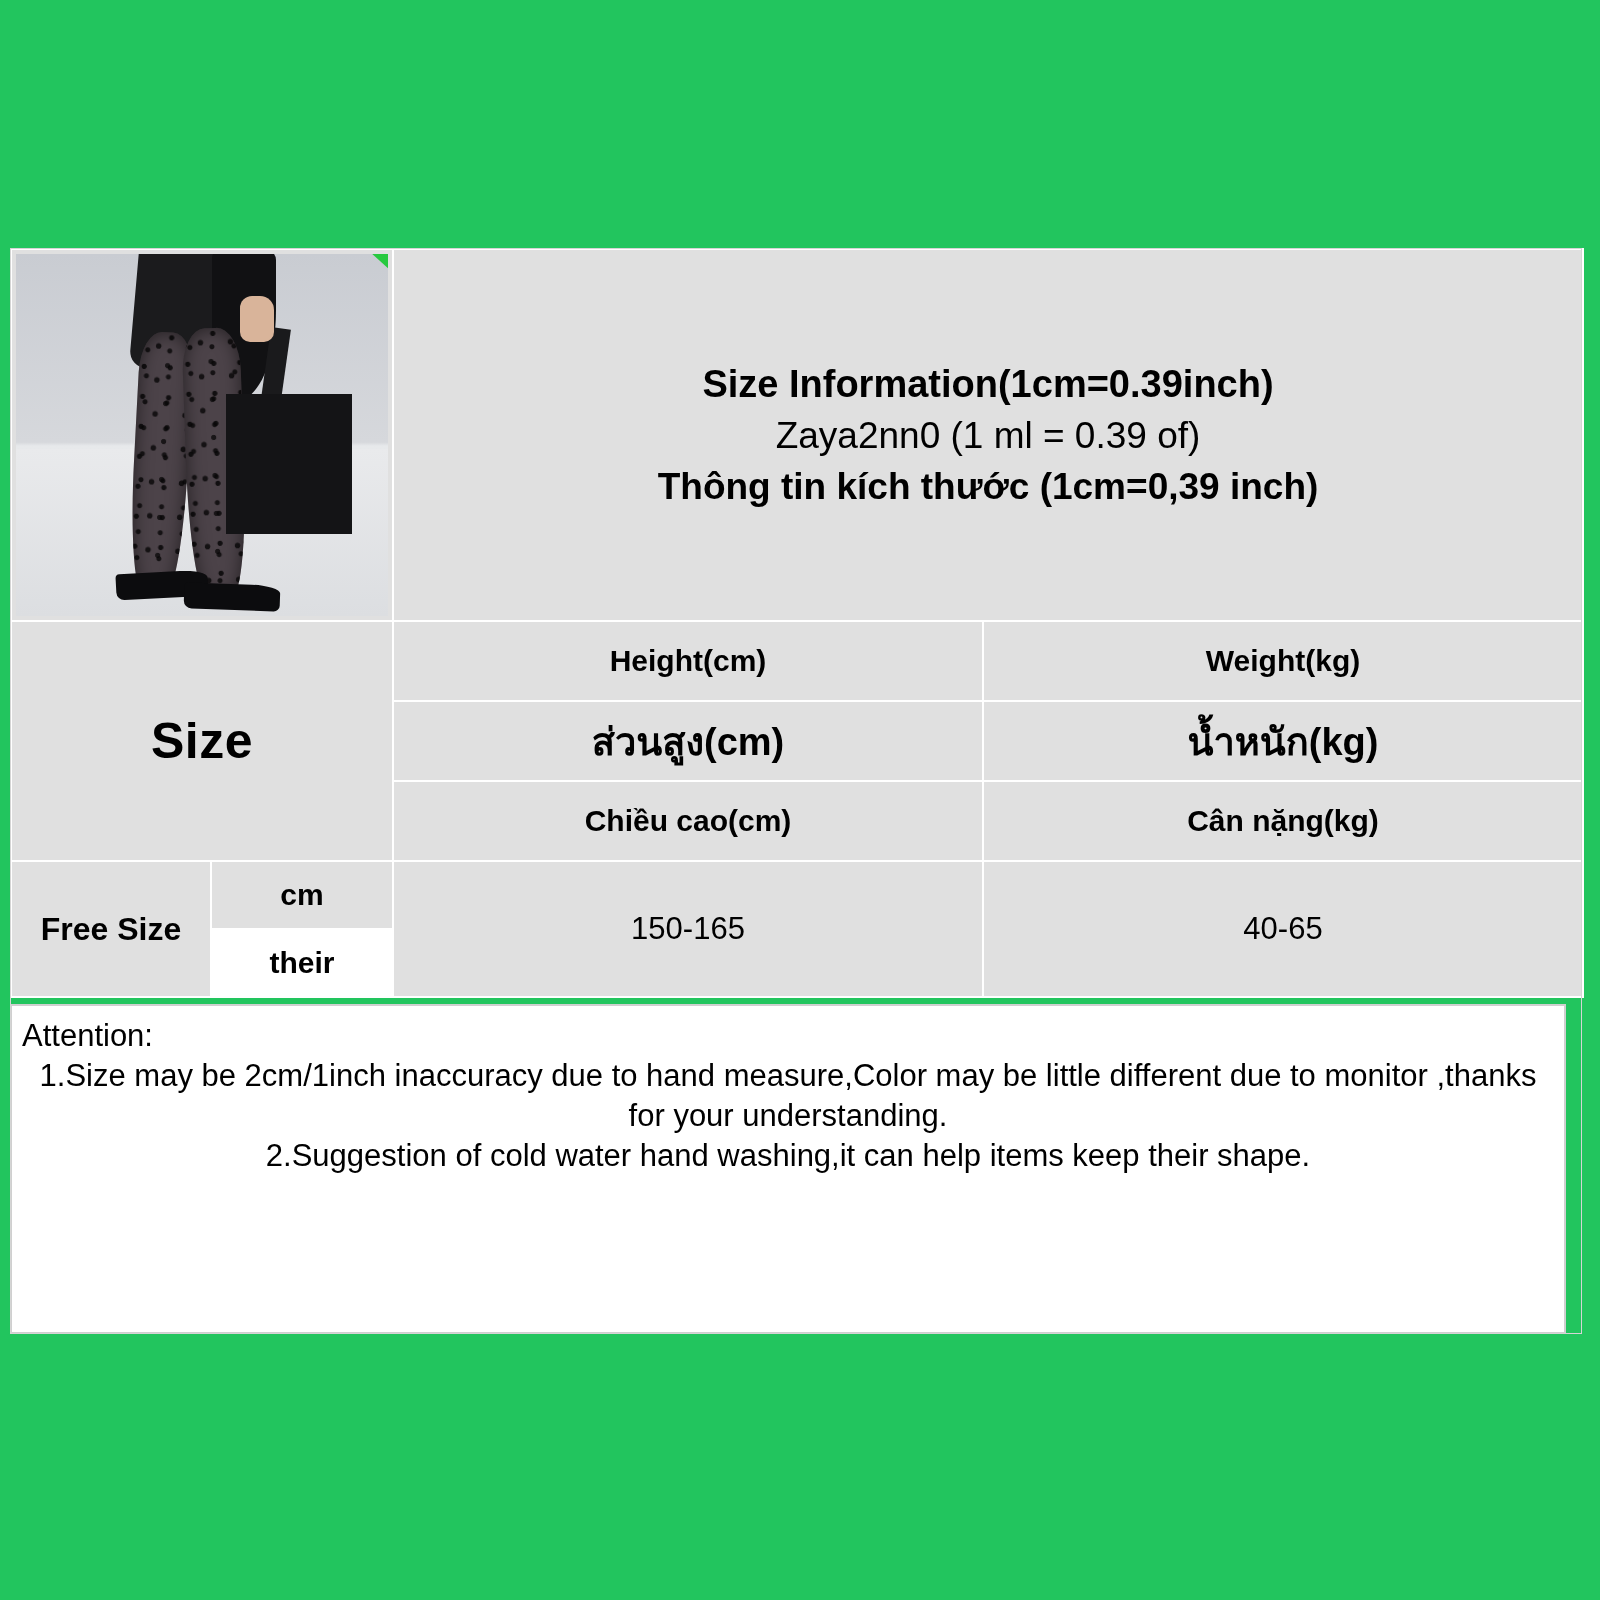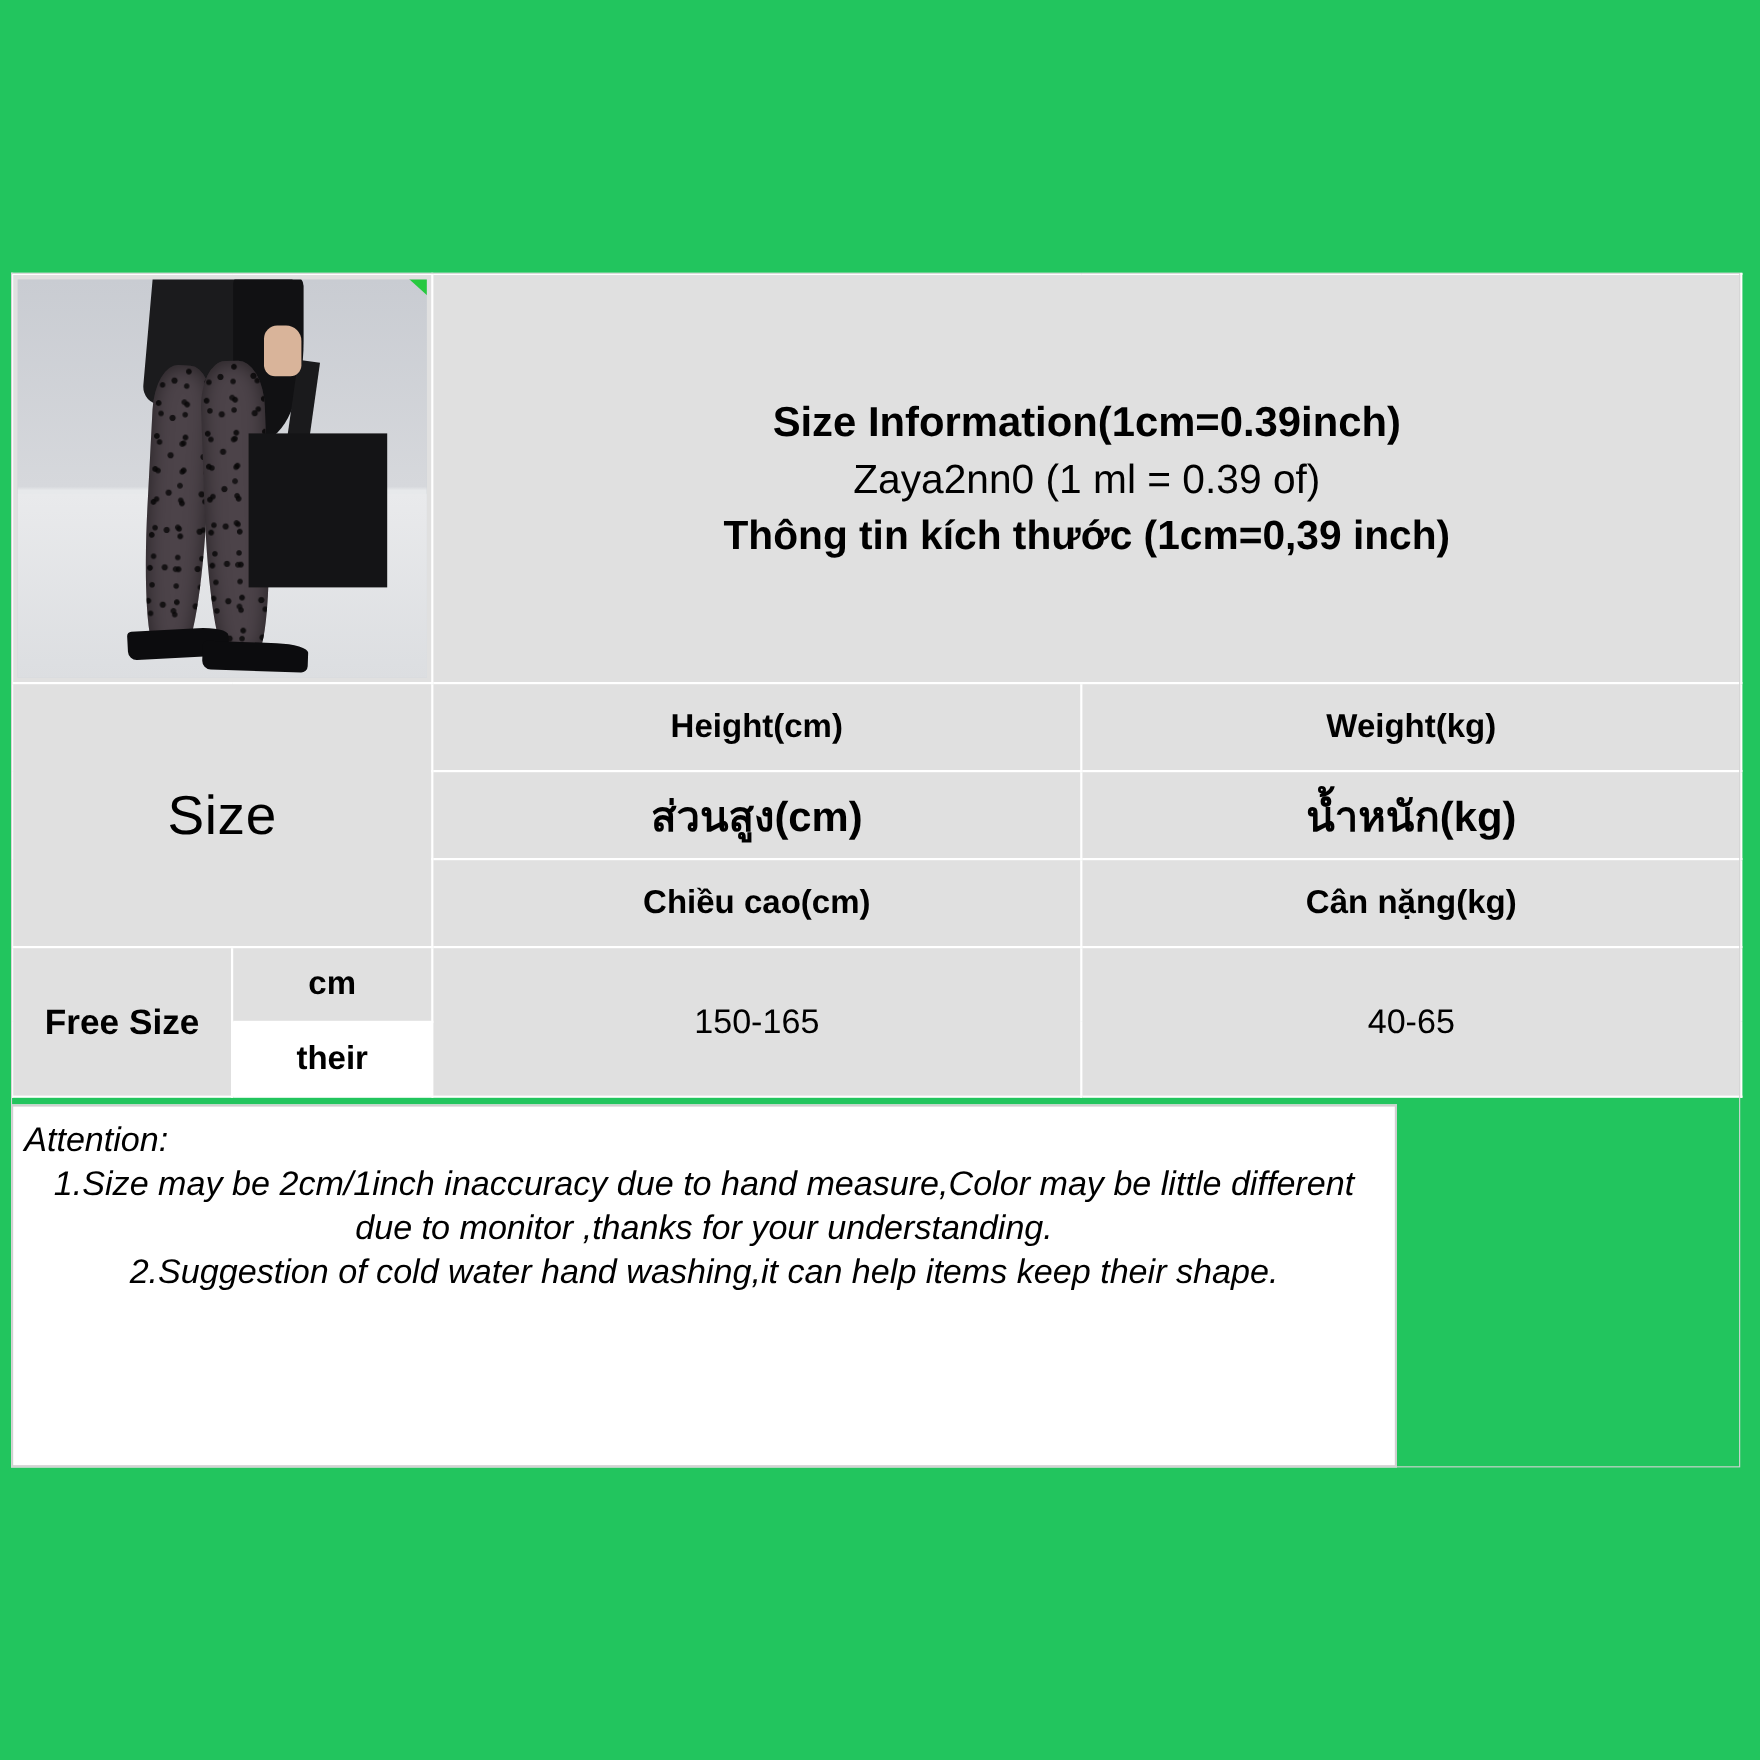--- a/index.html
+++ b/index.html
@@ -144,21 +144,21 @@
     font-weight: bold;
     line-height: 1.38;
   }
   .head-line.l1 { font-size: 38px; }
   .head-line.l2 { font-size: 37px; font-weight: normal; }
   .head-line.l3 { font-size: 37px; }
 
   
   .size-label {
     font-size: 50px;
-    font-weight: normal;
+    font-weight: bold;
     color: #000;
     letter-spacing: .5px;
   }
   .colhead {
     height: 78px;
     font-size: 30px;
     font-weight: bold;
     color: #000;
   }
   .colhead.thai { font-size: 38px; }
@@ -181,27 +181,26 @@
   .value-cell {
     font-size: 31px;
     color: #000;
   }
 
   
   .attention {
     position: absolute;
     left: 10px;
     top: 1004px;
-    width: 1260px;
+    width: 1556px;
     height: 330px;
     border: 2px solid #cfcfcf;
     background: #ffffff;
     box-sizing: border-box;
     padding: 10px 10px 0 10px;
-    font-style: italic;
   }
   .att-title {
     font-size: 31px;
     color: #000;
     line-height: 1.28;
   }
   .att-line {
     font-size: 31px;
     color: #000;
     line-height: 1.3;

